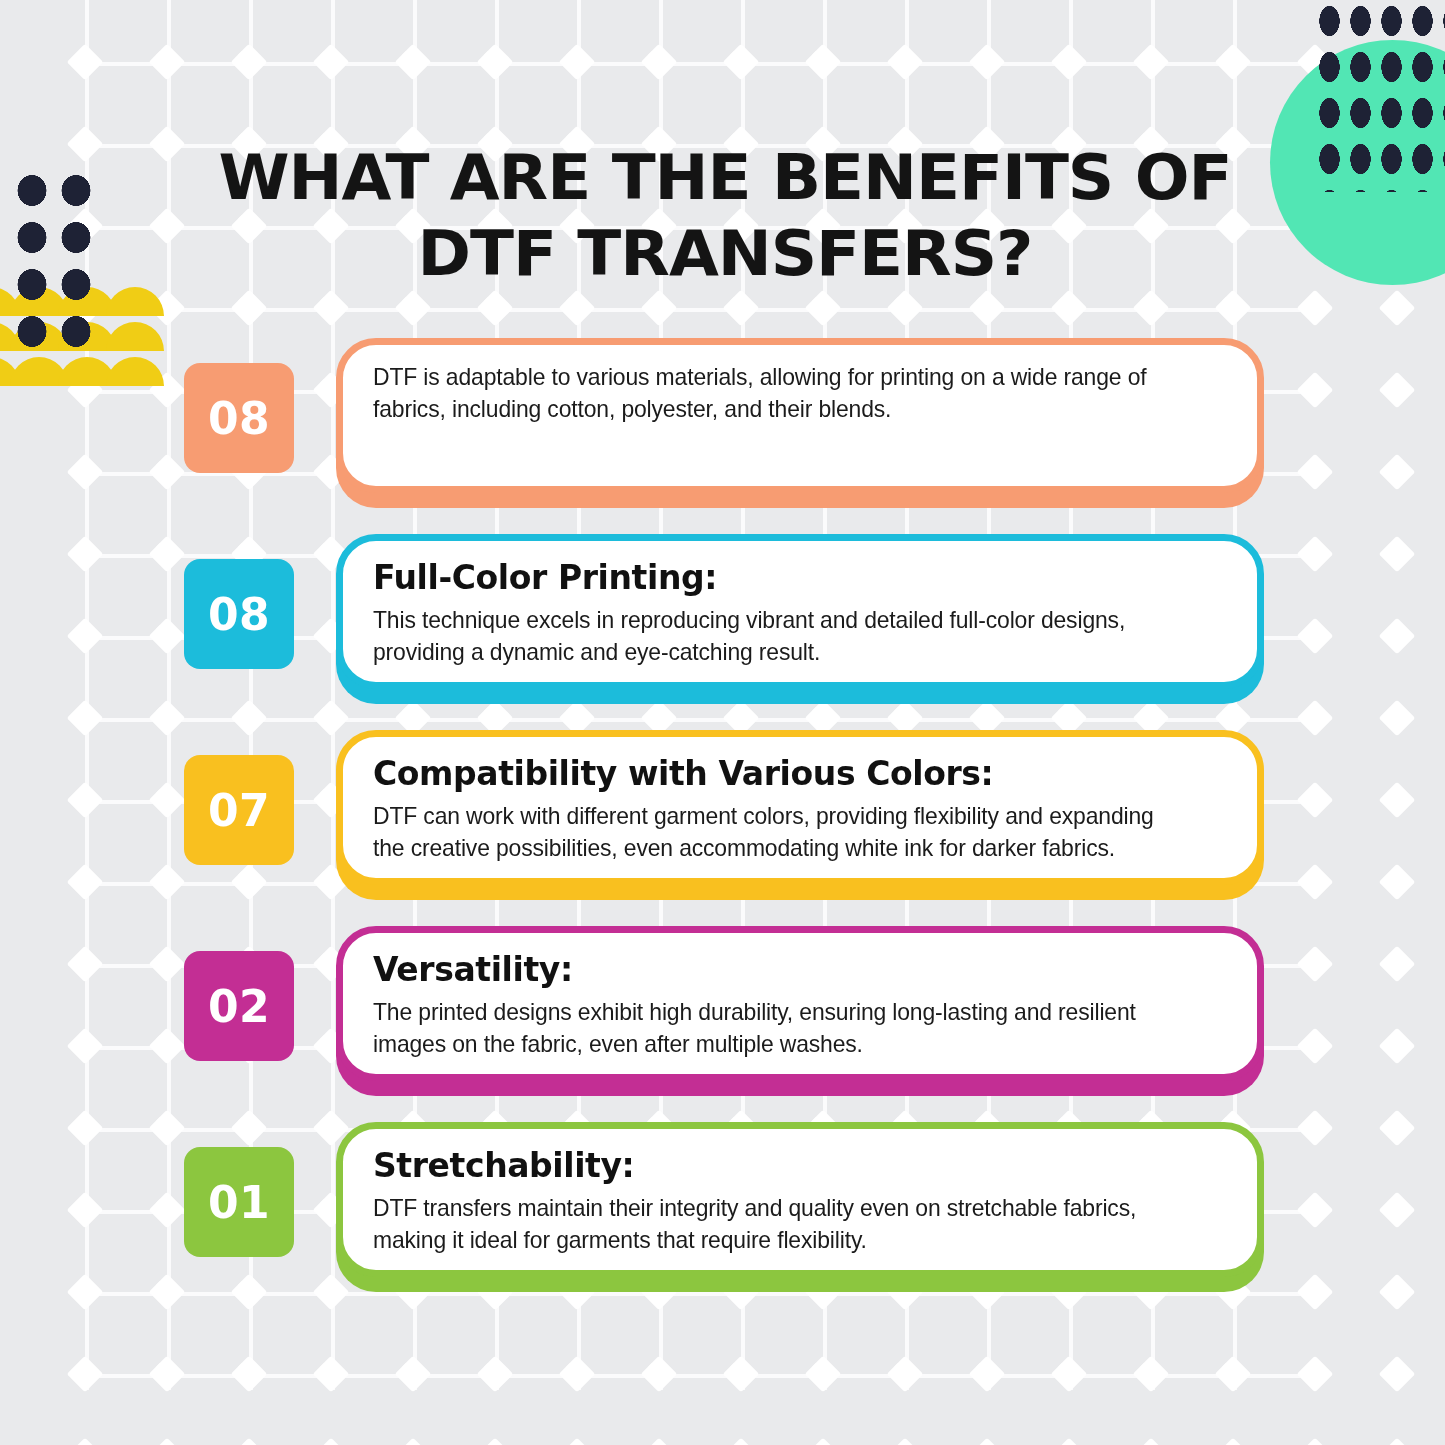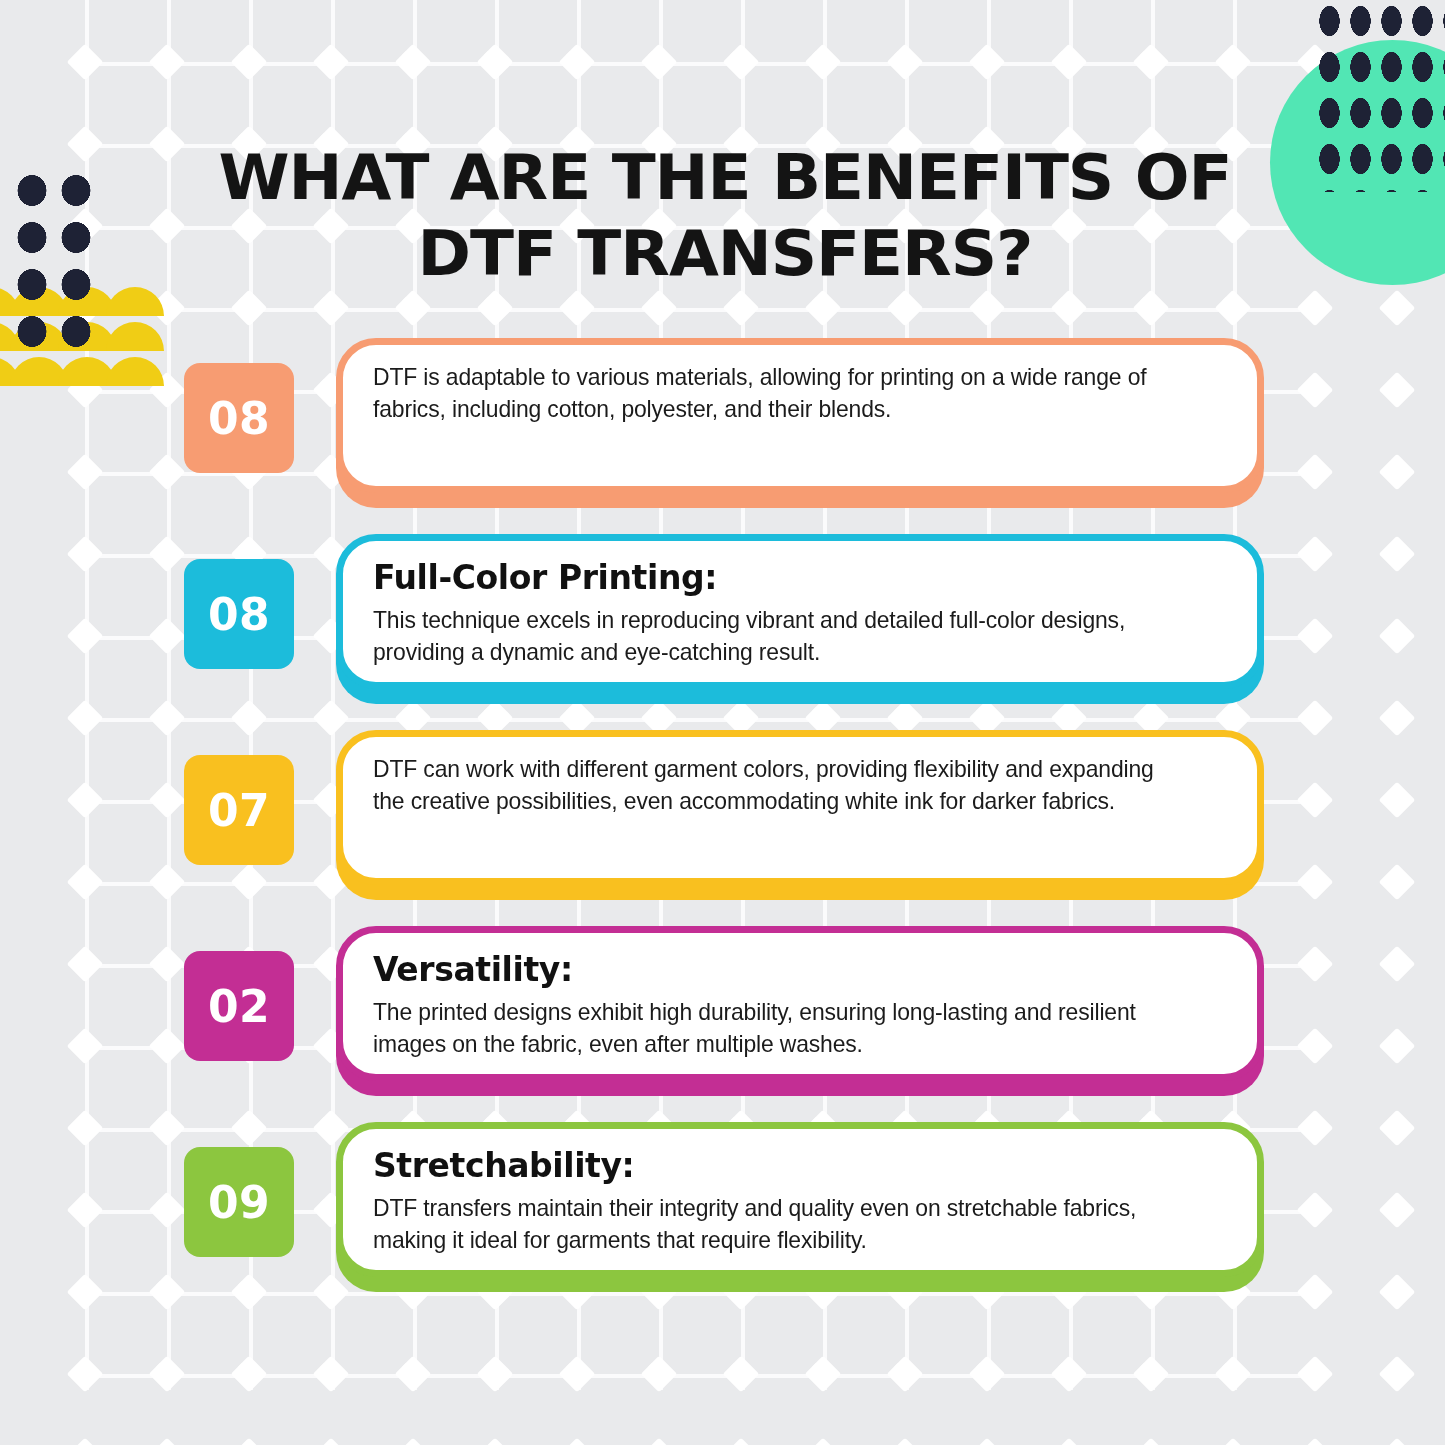--- a/index.html
+++ b/index.html
@@ -548,39 +548,40 @@
           </div>
         </div>
       </div>
       <div class="row-item">
         <div class="badge" style="background:#F9C01F">
           <span>07</span>
         </div>
         <div class="card-wrap">
           <div class="card-shadow" style="background:#F9C01F"></div>
           <div class="card" style="border-color:#F9C01F">
+            <h3>Compatibility with Various Colors:</h3>
             <p>DTF can work with different garment colors, providing flexibility and expanding the creative possibilities, even accommodating white ink for darker fabrics.</p>
           </div>
         </div>
       </div>
       <div class="row-item">
         <div class="badge" style="background:#C32E94">
           <span>02</span>
         </div>
         <div class="card-wrap">
           <div class="card-shadow" style="background:#C32E94"></div>
           <div class="card" style="border-color:#C32E94">
             <h3>Versatility:</h3>
             <p>The printed designs exhibit high durability, ensuring long-lasting and resilient images on the fabric, even after multiple washes.</p>
           </div>
         </div>
       </div>
       <div class="row-item">
         <div class="badge" style="background:#8CC63F">
-          <span>09</span>
+          <span>01</span>
         </div>
         <div class="card-wrap">
           <div class="card-shadow" style="background:#8CC63F"></div>
           <div class="card" style="border-color:#8CC63F">
             <h3>Stretchability:</h3>
             <p>DTF transfers maintain their integrity and quality even on stretchable fabrics, making it ideal for garments that require flexibility.</p>
           </div>
         </div>
       </div>
     </div>

